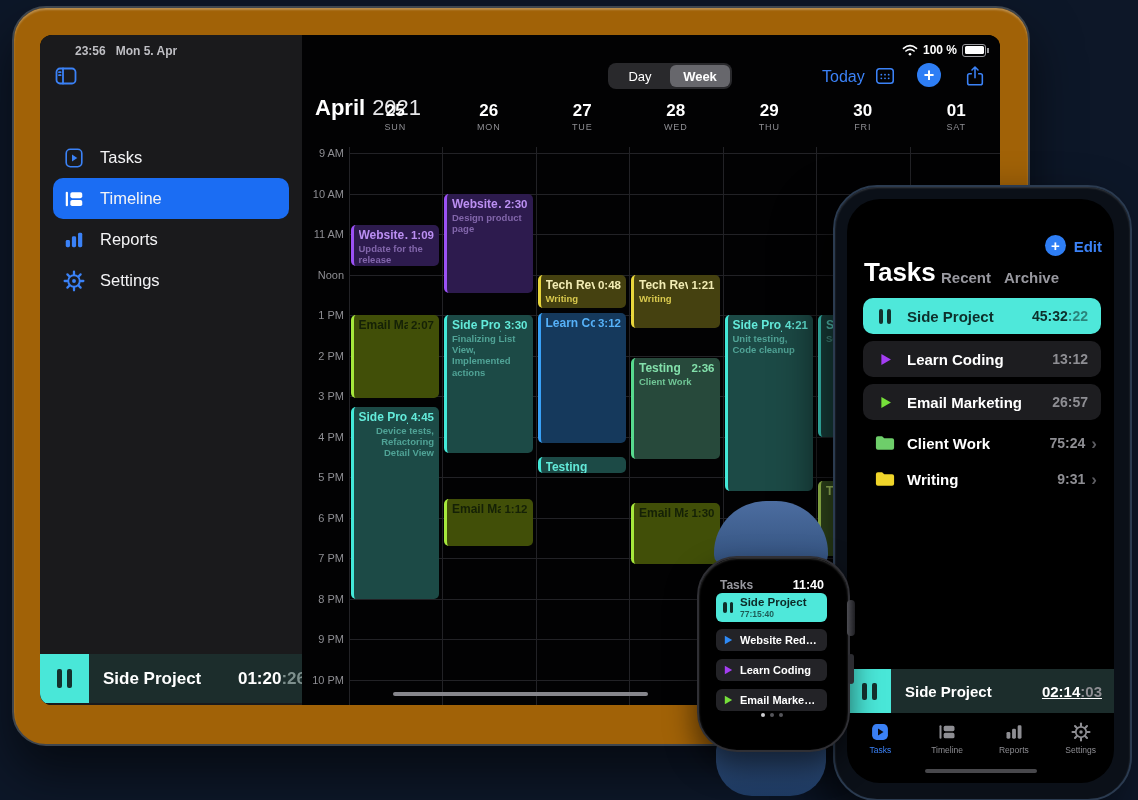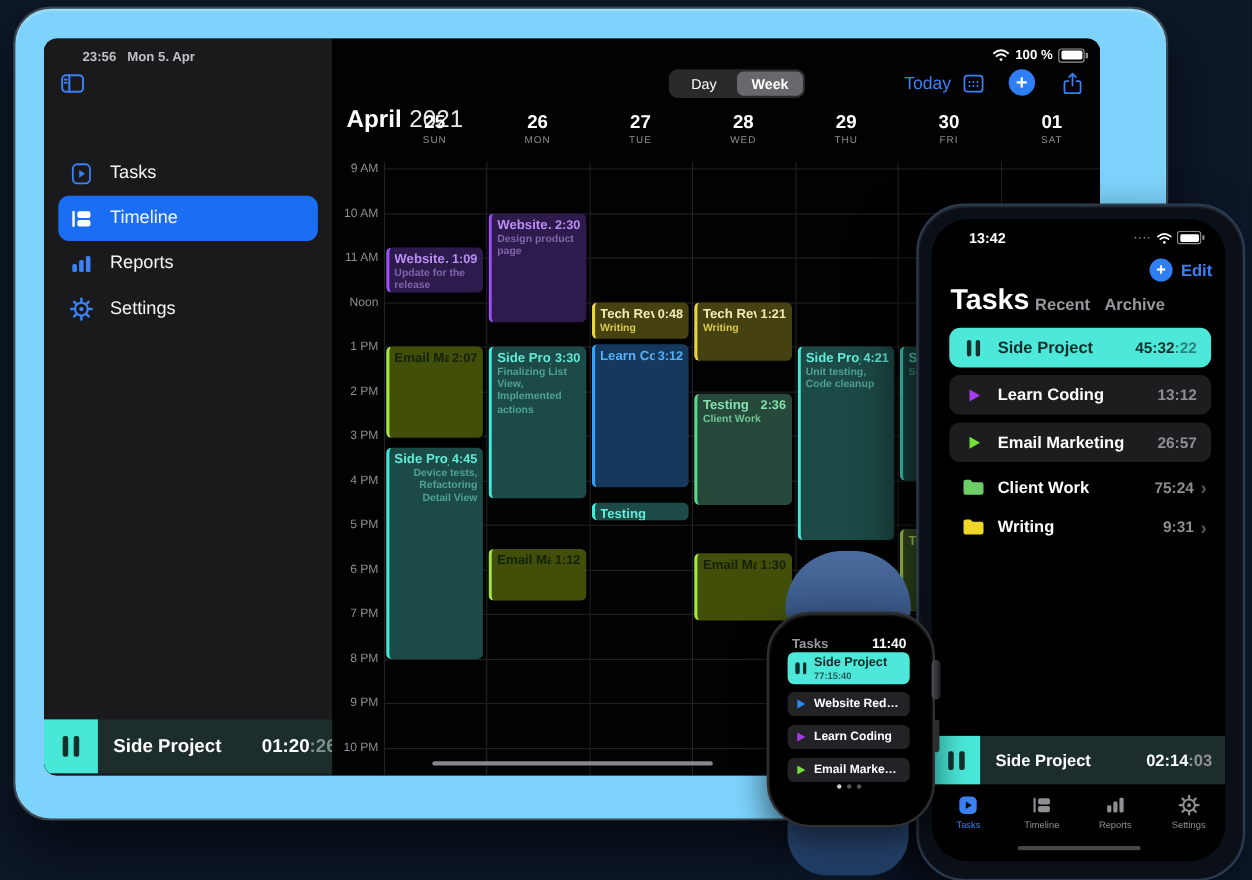--- a/index.html
+++ b/index.html
@@ -1,22 +1,22 @@
 <!DOCTYPE html>
 <html><head>
 <meta charset="utf-8">
 <style>
   html,body{margin:0;padding:0;background:#0d1728;}
   .stage{position:relative;width:1138px;height:800px;background:#0d1728;overflow:hidden;
          font-family:"Liberation Sans",sans-serif;-webkit-font-smoothing:antialiased;}
 
   
-  .ipad{position:absolute;left:12px;top:6px;width:1014px;height:736px;background:#7dd3fc;
+  .ipad{position:absolute;left:12px;top:6px;width:1014px;height:736px;background:#a16207;
         border:2px solid #3f464e;border-radius:34px;
-        box-shadow:0 26px 50px rgba(0,0,0,.55), inset 0 2px 2px rgba(255,255,255,.28);padding-left:32px;}
+        box-shadow:0 26px 50px rgba(0,0,0,.55), inset 0 2px 2px rgba(255,255,255,.28);}
   .ipad-screen{position:absolute;left:26px;top:27px;width:960px;height:670px;background:#000;
         border-radius:12px;overflow:hidden;}
 
   .sidebar{position:absolute;left:0;top:0;width:262px;height:670px;background:#1a1a1c;}
   .sb-status{position:absolute;left:35px;top:9px;font-size:12px;font-weight:700;color:#bfbfc4;}
   .sb-status .sb-date{margin-left:10px;}
   .sb-toggle{position:absolute;left:14px;top:29px;width:24px;height:24px;color:#3b82f7;}
   .sb-title{position:absolute;left:15px;top:58px;font-size:27px;font-weight:800;color:#fff;letter-spacing:.2px;}
   .sb-menu{position:absolute;left:13px;top:102px;width:236px;}
   .sb-item{display:flex;align-items:center;height:41px;border-radius:10px;padding:0 10px;color:#f4f4f6;}
@@ -103,21 +103,21 @@
   .t-icon.folder svg{width:20px;height:16px;}
   .t-label{flex:1;font-size:15px;font-weight:700;}
   .t-time{font-size:14px;font-weight:700;color:#8e8e93;margin-right:13px;}
   .t-active .t-time{color:#0d2f2b;}
   .t-active .t-time i{color:rgba(13,47,43,.55);}
   .chev{color:#5c5c61;font-size:17px;font-weight:700;margin-right:4px;margin-left:-7px;line-height:1;}
   .np2{position:absolute;left:0;right:0;top:470px;height:44px;background:#1c2d2c;display:flex;align-items:center;}
   .np2-btn{width:44px;height:44px;background:#49e7d8;display:flex;align-items:center;justify-content:center;flex:none;}
   .np2-btn .pbar{width:5px;height:17px;}
   .np2-task{margin-left:14px;font-size:15px;font-weight:700;color:#fff;flex:1;}
-  .np2-time{margin-right:12px;font-size:15px;font-weight:700;color:#fff;white-space:nowrap;}
+  .np2-time{margin-right:12px;font-size:15px;font-weight:700;color:#fff;white-space:nowrap;text-decoration:underline;}
   .np2-time i{color:#8e8e93;}
   .tabbar{position:absolute;left:0;right:0;top:516px;height:46px;display:flex;}
   .tab{flex:1;display:flex;flex-direction:column;align-items:center;justify-content:center;gap:3px;color:#8e8e93;}
   .tab.active{color:#3b82f7;}
   .tab-ic{width:20px;height:20px;}
   .tab-ic svg{width:100%;height:100%;display:block;}
   .tab-lb{font-size:8.5px;}
   .home{position:absolute;left:50%;transform:translateX(-50%);top:570px;width:112px;height:4px;border-radius:2px;background:#48484c;}
 
   
@@ -433,37 +433,20 @@
             </div>
           </div>
         <div class="cal-scrollbar"></div>
       </section>
 
     </div>
   </div>
 
   <div class="iphone">
     <div class="iphone-screen">
-      <div class="ip-status">
-        <span class="ip-time">13:42</span>
-        <span class="ip-sticons">
-          <span class="celldots">····</span>
-          <span class="ip-wifi">
-            <svg viewBox="0 0 16 12" fill="none" stroke="currentColor" stroke-width="1.6" stroke-linecap="round">
-              <path d="M1.5 4.4 Q8 -1 14.5 4.4"></path>
-                <path d="M3.9 7 Q8 3.6 12.1 7"></path>
-              <circle cx="8" cy="10.2" r="1.3" fill="currentColor" stroke="none"></circle>
-            </svg>
-          </span>
-          <span class="ip-batt">
-              <span class="batt-fill"></span>
-              <span class="batt-tip"></span>
-            </span>
-        </span>
-      </div>
       <div class="ip-plus">+</div>
       <div class="ip-edit">Edit</div>
       <div class="ip-title">Tasks</div>
       <div class="ip-filter f0">Recent</div>
       <div class="ip-filter f1">Archive</div>
       <div class="task-list">
           <div class="t-card t-active">
             <span class="t-icon">
               <span class="pbar"></span>
               <span class="pbar"></span>

